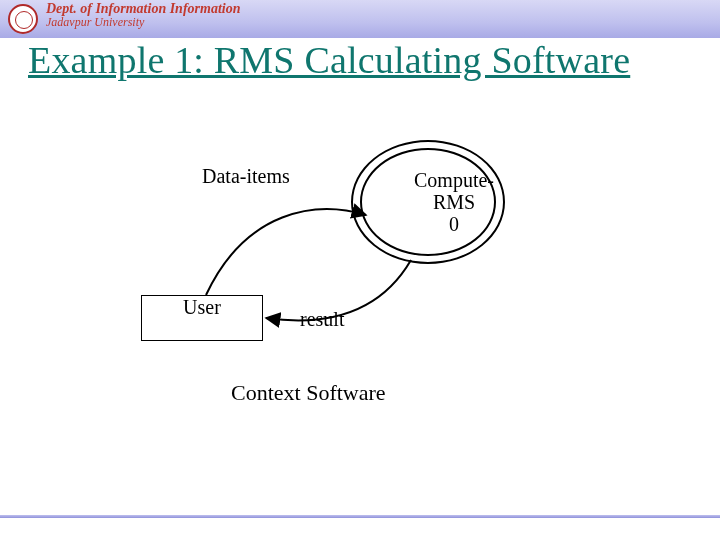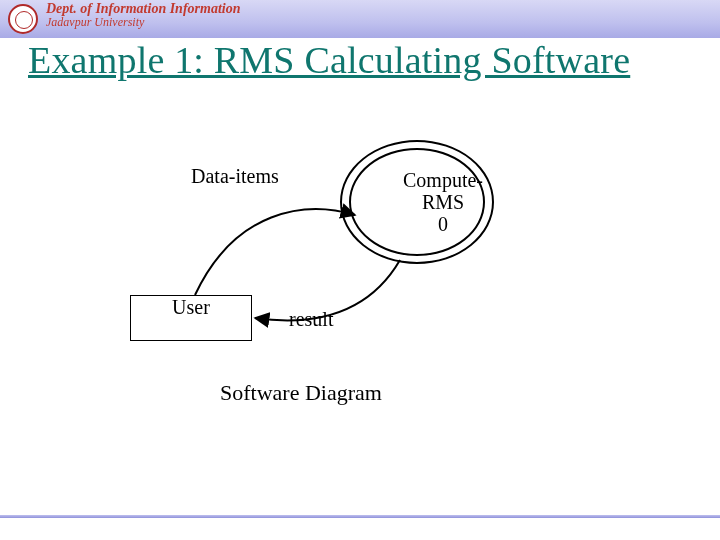--- a/index.html
+++ b/index.html
@@ -3,21 +3,21 @@
 <meta charset="utf-8">
 <style>
   html,body{margin:0;padding:0;width:720px;height:540px;background:#fff;font-family:"Times New Roman",serif;overflow:hidden}
   .banner{position:absolute;left:0;top:0;width:720px;height:38px;background:linear-gradient(#d8d8f5,#bfc0ee 60%,#a8aae6)}
   .seal{position:absolute;left:8px;top:4px;width:30px;height:30px;border:2px solid #b02a2a;border-radius:50%;background:#fff;box-sizing:border-box}
   .seal::after{content:"";position:absolute;left:5px;top:5px;width:16px;height:16px;border:1px solid #b02a2a;border-radius:50%}
   .dept{position:absolute;left:46px;top:2px;color:#c23a2f;font-weight:bold;font-style:italic;font-size:14px;line-height:14px}
   .univ{position:absolute;left:46px;top:16px;color:#c23a2f;font-style:italic;font-size:12px;line-height:12px}
   .title{position:absolute;left:28px;top:38px;color:#0f766e;font-size:38px;text-decoration:underline;letter-spacing:.2px}
   .footer-line{position:absolute;left:0;bottom:22px;width:720px;height:3px;background:linear-gradient(#bfc0ee,#8f91db)}
-  .stage{position:absolute;left:5px;top:100px;width:620px;height:380px}
+  .stage{position:absolute;left:16px;top:100px;width:620px;height:380px}
   .data-items{position:absolute;left:186px;top:65px;font-family:Georgia,'Times New Roman',serif;font-size:20px;color:#000}
   
   .bubble-outer{position:absolute;left:335px;top:40px;width:150px;height:120px;border:2px solid #000;border-radius:50%}
   .bubble-inner{position:absolute;left:344px;top:48px;width:132px;height:104px;border:2px solid #000;border-radius:50%;display:flex;align-items:center;justify-content:flex-end;text-align:center}
   .bubble-inner .txt{font-family:Georgia,'Times New Roman',serif;font-size:20px;color:#000;line-height:22px}
   
   .user-box{position:absolute;left:125px;top:195px;width:120px;height:44px;border:1.5px solid #000;display:flex;justify-content:center;font-family:Georgia,'Times New Roman',serif;font-size:20px}
   .result{position:absolute;left:284px;top:208px;font-family:Georgia,'Times New Roman',serif;font-size:20px;color:#000}
   .caption{position:absolute;left:215px;top:280px;font-family:Georgia,'Times New Roman',serif;font-size:22px;color:#000}
   svg.flows{position:absolute;left:0;top:0;width:720px;height:380px;pointer-events:none}
@@ -45,21 +45,21 @@
       <span>0</span>
     </div>
   </div>
 
   <div class="user-box">
     <span>User</span>
   </div>
 
   <div class="result">result</div>
 
-  <div class="caption">Software Diagram</div>
+  <div class="caption">Context Software</div>
 
   <svg class="flows" viewBox="0 0 720 380">
     <defs>
       <marker id="ah" viewBox="0 0 10 10" refX="9" refY="5" markerWidth="8" markerHeight="8" orient="auto">
         <path d="M0,0 L10,5 L0,10 z" fill="#000"></path>
       </marker>
     </defs>
 
     <path d="M190 195 C 230 110, 300 100, 350 115" fill="none" stroke="#000" stroke-width="2" marker-end="url(#ah)"></path>
 

